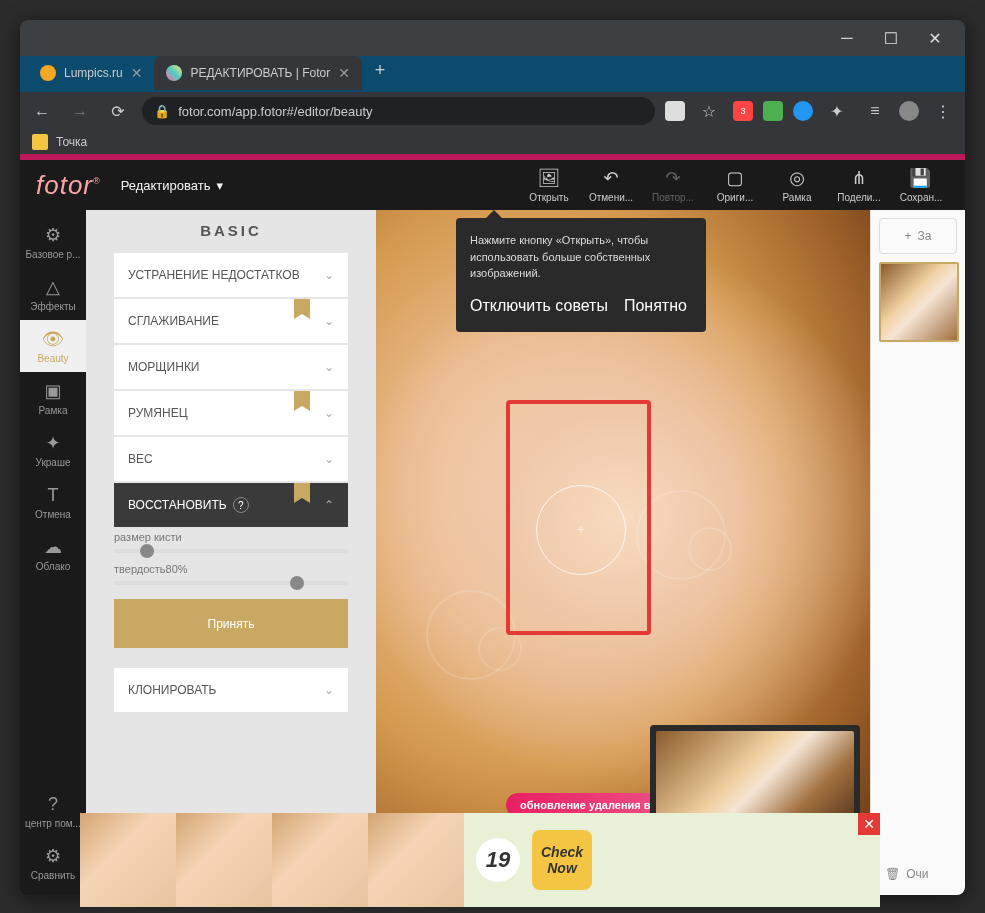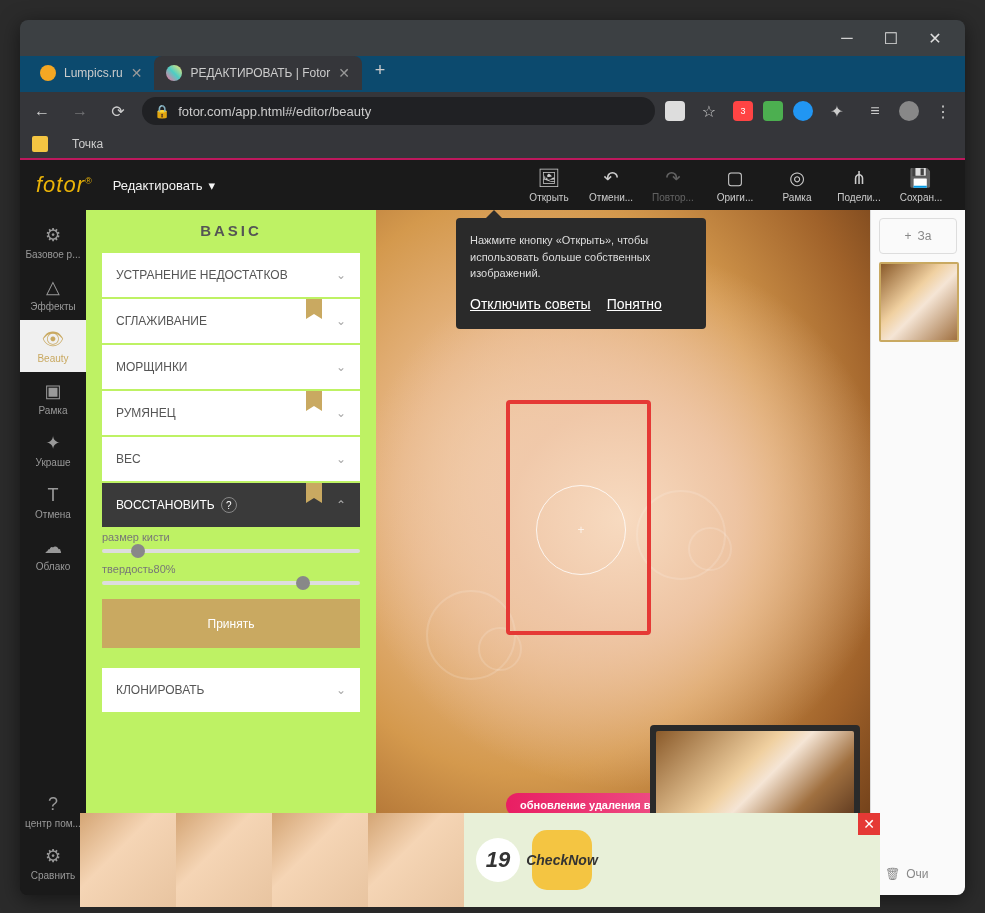--- a/index.html
+++ b/index.html
@@ -10,38 +10,38 @@
 .tabs{height:36px;background:#0c4a6e;display:flex;padding-left:8px}
 .tab{height:34px;padding:0 12px;display:flex;align-items:center;gap:8px;color:#ccc;font-size:12px;border-radius:8px 8px 0 0;cursor:pointer;max-width:230px}
 .tab.active{background:#35363a}
 .tab-icon{width:16px;height:16px;border-radius:50%}
 .tab-close{color:#999;font-size:14px;cursor:pointer}
 .newtab{width:28px;height:28px;display:flex;align-items:center;justify-content:center;color:#ccc;cursor:pointer;font-size:18px;margin-left:4px}
 .addrbar{height:38px;background:#35363a;display:flex;align-items:center;padding:0 8px;gap:10px}
 .nav-btn{color:#ccc;width:28px;height:28px;display:flex;align-items:center;justify-content:center;cursor:pointer}
 .url-field{flex:1;height:28px;background:#202124;border-radius:14px;display:flex;align-items:center;padding:0 12px;gap:8px;color:#ccc;font-size:13px}
 .ext-icon{width:20px;height:20px;border-radius:4px;cursor:pointer}
-.bookmarks{height:30px;background:#35363a;display:flex;align-items:center;padding:0 12px;gap:24px;color:#ccc;font-size:12px;border-bottom:2px solid #be185d}
+.bookmarks{height:30px;background:#35363a;display:flex;align-items:center;padding:0 12px;gap:8px;color:#ccc;font-size:12px;border-bottom:6px solid #be185d}
 .bm-icon{width:16px;height:16px;background:#f4c542;border-radius:2px}
 .app{flex:1;display:flex;flex-direction:column;background:#1a1a1a;overflow:hidden}
 .app-header{height:50px;background:#1a1a1a;display:flex;align-items:center;padding:0 16px;gap:20px}
-.logo{color:#eab308;font-size:22px;font-weight:300;font-style:italic;letter-spacing:1px}
+.logo{color:#fca5a5;font-size:26px;font-weight:300;font-style:italic;letter-spacing:1px}
 .logo::after{content:"®";font-size:9px;vertical-align:super}
 .header-dropdown{color:#f5f5f5;font-size:13px;display:flex;align-items:center;gap:6px;cursor:pointer}
 .header-tools{margin-left:auto;display:flex;gap:6px}
 .tool-btn{width:56px;display:flex;flex-direction:column;align-items:center;gap:3px;color:#ccc;font-size:10px;cursor:pointer}
 .tool-btn.disabled{opacity:.4}
 .tool-icon{font-size:18px}
 .app-body{flex:1;display:flex;overflow:hidden}
 .side-nav{width:66px;background:#1a1a1a;display:flex;flex-direction:column;padding-top:6px}
 .side-item{height:52px;display:flex;flex-direction:column;align-items:center;justify-content:center;gap:3px;color:#999;font-size:10px;cursor:pointer}
 .side-item.active{color:#c9a961;background:#f0f0f0}
 .side-item-icon{font-size:18px}
 .side-bottom{margin-top:auto;padding-bottom:6px}
-.panel{width:290px;background:#bef264;display:flex;flex-direction:column;padding:12px 0}
+.panel{width:290px;background:#e5e5e5;display:flex;flex-direction:column;padding:12px 12px}
 .panel-title{text-align:center;font-size:15px;letter-spacing:3px;color:#555;margin-bottom:14px;font-weight:bold}
 .panel-items{padding:0 16px;display:flex;flex-direction:column;gap:2px}
 .panel-item{height:44px;background:#fff;display:flex;align-items:center;padding:0 14px;cursor:pointer;position:relative;font-size:12px;color:#555}
 .panel-item.dark{background:#3a3a3a;color:#fff}
 .panel-item .chev{margin-left:auto;color:#aaa}
 .badge{position:absolute;right:38px;top:0;width:16px;height:20px;background:#c9a961;clip-path:polygon(0 0,100% 0,100% 100%,50% 75%,0 100%)}
 .help-icon{width:16px;height:16px;border:1px solid #888;border-radius:50%;display:inline-flex;align-items:center;justify-content:center;font-size:10px;margin-left:6px}
 .slider-group{padding:4px 16px}
 .slider-label{font-size:11px;color:#777;display:flex;justify-content:flex-start;margin-bottom:6px}
 .slider{width:100%;height:4px;background:#ddd;border-radius:2px;position:relative;cursor:pointer}
@@ -51,40 +51,40 @@
 .btn.primary{background:#c9a961;color:#fff}
 .btn.secondary{background:#eee;color:#666}
 .canvas-area{flex:1;position:relative;background:#1a1a1a;overflow:hidden}
 .canvas-img{width:100%;height:100%;background:radial-gradient(ellipse at 30% 40%,#f5d5b0 0%,#e8b888 25%,#d4994d 50%,#a0622a 75%,#5a3012 100%)}
 .face-overlay{position:absolute;inset:0;background:radial-gradient(circle at 50% 45%,rgba(248,220,195,.95) 0%,rgba(240,200,170,.9) 25%,transparent 60%)}
 .selection-box{position:absolute;left:130px;top:190px;width:145px;height:235px;border:4px solid #e53935;border-radius:4px}
 .brush-circle{position:absolute;left:160px;top:275px;width:90px;height:90px;border:1px solid rgba(255,255,255,.8);border-radius:50%}
 .brush-cross{position:absolute;left:50%;top:50%;color:rgba(255,255,255,.7);font-size:12px;transform:translate(-50%,-50%)}
 .tooltip{position:absolute;left:80px;top:8px;width:250px;background:#2a2a2a;color:#ddd;font-size:11px;padding:14px;border-radius:4px;line-height:1.5}
 .tooltip-links{margin-top:12px;display:flex;gap:16px}
-.tooltip-links span{text-decoration:underline;cursor:pointer;color:#fff;font-size:14px}
+.tooltip-links span{cursor:pointer;color:#fff;font-size:16px}
 .tooltip::before{content:"";position:absolute;top:-8px;left:30px;border:8px solid transparent;border-bottom-color:#2a2a2a;border-top:none}
 .watermark-badge{position:absolute;bottom:78px;left:130px;background:linear-gradient(90deg,#e91e63,#f06292);color:#fff;font-size:11px;padding:6px 14px;border-radius:14px;font-weight:bold}
 .zoom-bar{position:absolute;bottom:40px;left:70px;height:30px;background:rgba(30,30,30,.9);border-radius:15px;display:flex;align-items:center;padding:0 12px;gap:10px;color:#ccc;font-size:11px}
 .zoom-btn{cursor:pointer;font-size:14px;color:#fff}
 .mini-preview{position:absolute;bottom:40px;right:10px;width:210px;height:130px;background:#2a2a2a;border-radius:4px;padding:6px}
 .mini-img{width:100%;height:100%;background:linear-gradient(135deg,#8a5a2a,#f0d0a0 40%,#f5e5d5 50%,#a07040 70%,#402010);border-radius:2px}
 .mini-arrow{position:absolute;right:-2px;bottom:-2px;width:24px;height:24px;background:#1a1a1a;color:#fff;display:flex;align-items:center;justify-content:center;border-radius:50%;cursor:pointer;font-size:14px}
 .right-side{width:95px;background:#fafafa;padding:8px;display:flex;flex-direction:column;gap:8px;border-left:1px solid #ddd}
 .upload-btn{height:36px;border:1px solid #ddd;border-radius:4px;display:flex;align-items:center;justify-content:center;gap:6px;color:#888;font-size:12px;cursor:pointer}
 .thumb{width:80px;height:80px;background:linear-gradient(135deg,#8a5a2a,#f0d0a0 40%,#f5e5d5 55%,#a07040);border:2px solid #c9a961;border-radius:2px;cursor:pointer}
 .clear-btn{margin-top:auto;display:flex;align-items:center;gap:6px;color:#888;font-size:12px;cursor:pointer;padding:6px}
 .ad-banner{position:absolute;bottom:6px;left:80px;width:800px;height:94px;background:#e8f0d8;display:flex;align-items:center;overflow:hidden}
 .ad-faces{display:flex}
 .ad-face{width:96px;height:94px;background:linear-gradient(135deg,#d4a574,#f5d5b5 40%,#e8c4a0)}
 .ad-badge{width:44px;height:44px;background:#fff;border-radius:50%;display:flex;align-items:center;justify-content:center;font-size:22px;font-weight:bold;font-style:italic;color:#333;margin:0 12px}
 .ad-text{flex:1}
 .ad-line1{font-size:18px;font-style:italic;color:#333}
 .ad-line2{font-size:22px;font-weight:bold;font-style:italic;color:#b8a000}
-.ad-cta{width:60px;height:60px;background:#f4c542;border-radius:15px;display:flex;align-items:center;justify-content:center;font-weight:bold;font-style:italic;font-size:14px;color:#333;margin-right:12px}
+.ad-cta{width:60px;height:60px;background:#f4c542;border-radius:8px;display:flex;flex-direction:column;align-items:center;justify-content:center;font-weight:bold;font-style:italic;font-size:14px;color:#333;margin-right:12px}
 .ad-close{position:absolute;top:0;right:0;width:22px;height:22px;background:#e53935;color:#fff;display:flex;align-items:center;justify-content:center;cursor:pointer;font-size:14px}
 .wm{position:absolute;width:90px;height:90px;border:2px solid rgba(255,255,255,.15);border-radius:50%}
 .wm::after{content:"";position:absolute;right:-8px;top:35px;width:40px;height:40px;border:2px solid rgba(255,255,255,.15);border-radius:50%}
 </style>
 </head>
 <body>
 
 <div class="window">
   <div class="titlebar">
     <div class="titlebar-btn">─</div>
@@ -105,21 +105,21 @@
     </div>
     <div class="newtab">+</div>
   </div>
 
   <div class="addrbar">
     <div class="nav-btn">←</div>
     <div class="nav-btn" style="opacity:.4">→</div>
     <div class="nav-btn">⟳</div>
     <div class="url-field">
       <span>🔒</span>
-      <span>fotor.com/app.html#/editor/beauty</span>
+      <span>fotor.com/app.fotor#/editor/beauty</span>
     </div>
     <div class="ext-icon" style="background:#ddd"></div>
     <div class="nav-btn">☆</div>
     <div class="ext-icon" style="background:#ff4444;color:#fff;font-size:9px;display:flex;align-items:center;justify-content:center">3</div>
     <div class="ext-icon" style="background:#4caf50"></div>
     <div class="ext-icon" style="background:#2196f3;border-radius:50%"></div>
     <div class="nav-btn">✦</div>
     <div class="nav-btn">≡</div>
     <div class="ext-icon" style="background:#888;border-radius:50%"></div>
     <div class="nav-btn">⋮</div>

